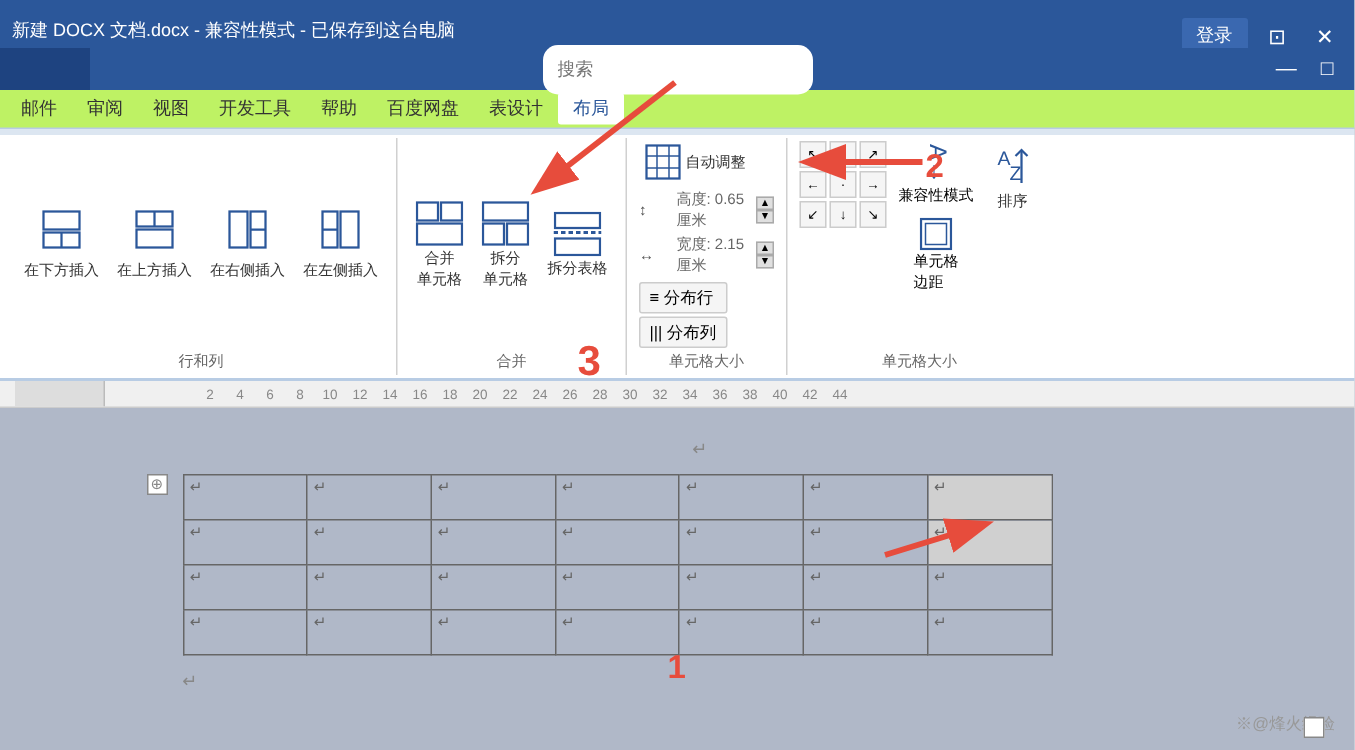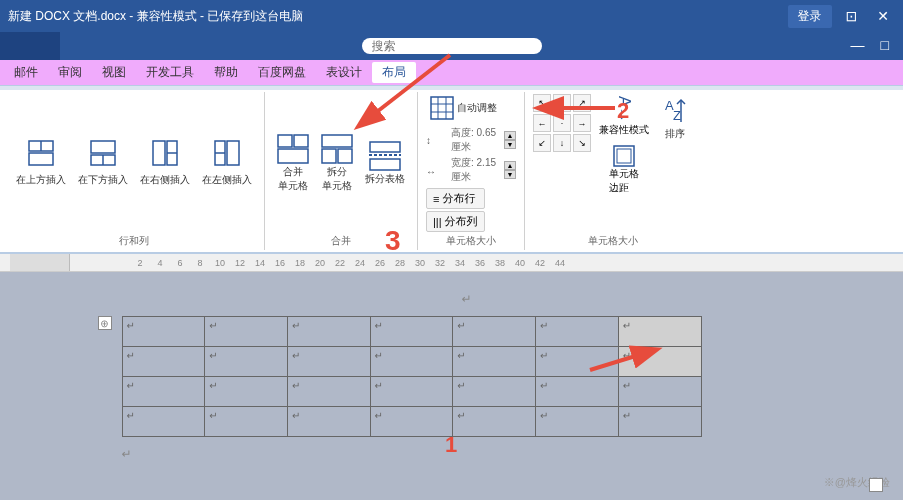--- a/index.html
+++ b/index.html
@@ -3,22 +3,22 @@
   <meta charset="utf-8">
   <style>
     * { margin: 0; padding: 0; box-sizing: border-box; }
     body { width: 903px; height: 500px; overflow: hidden; font-family: 'Microsoft YaHei', SimSun, sans-serif; font-size: 12px; background: #f0f0f0; }
 
     
     .title-bar {
       background: #2b579a;
       height: 32px;
       display: flex;
-      align-items: center;
-      padding: 1px 8px;
+      align-items: flex-start;
+      padding: 12px 8px;
       color: white;
     }
     .title-bar-text {
       flex: 1;
       font-size: 12px;
       color: white;
     }
     .title-bar-right {
       display: flex;
       gap: 8px;
@@ -37,32 +37,32 @@
     .title-icon-btn {
       color: white;
       background: transparent;
       border: none;
       font-size: 14px;
       cursor: pointer;
       padding: 2px 6px;
     }
     .search-input {
       width: 180px;
-      height: 16px;
+      height: 33px;
       border-radius: 10px;
       border: none;
       padding: 0 10px;
       font-size: 12px;
       background: white;
       outline: none;
     }
 
     
     .menu-bar {
-      background: #f0abfc;
+      background: #bef264;
       height: 26px;
       display: flex;
       align-items: center;
       padding: 0 4px;
       border-bottom: 1px solid #b8cce4;
     }
     .menu-item {
       padding: 2px 10px;
       cursor: pointer;
       font-size: 12px;
@@ -344,36 +344,36 @@
 </div>
 
 <div class="ribbon">
   <div class="ribbon-content">
 
     <div class="ribbon-group">
       <div class="ribbon-group-content">
         <div class="ribbon-btn">
           <div style="font-size:18px;color:#2b579a;">
             <svg width="28" height="28" viewBox="0 0 28 28">
+              <rect x="2" y="2" width="24" height="12" fill="none" stroke="#2b579a" stroke-width="1.5"></rect>
+              <rect x="2" y="16" width="24" height="10" fill="none" stroke="#2b579a" stroke-width="1.5"></rect>
+              <line x1="14" y1="16" x2="14" y2="26" stroke="#2b579a" stroke-width="1.5"></line>
+            </svg>
+          </div>
+          <span class="ribbon-btn-label">在下方插入</span>
+        </div>
+        <div class="ribbon-btn">
+          <div style="font-size:18px;color:#2b579a;">
+            <svg width="28" height="28" viewBox="0 0 28 28">
               <rect x="2" y="2" width="24" height="10" fill="none" stroke="#2b579a" stroke-width="1.5"></rect>
               <rect x="2" y="14" width="24" height="12" fill="none" stroke="#2b579a" stroke-width="1.5"></rect>
               <line x1="14" y1="2" x2="14" y2="12" stroke="#2b579a" stroke-width="1.5"></line>
             </svg>
           </div>
           <span class="ribbon-btn-label">在上方插入</span>
-        </div>
-        <div class="ribbon-btn">
-          <div style="font-size:18px;color:#2b579a;">
-            <svg width="28" height="28" viewBox="0 0 28 28">
-              <rect x="2" y="2" width="24" height="12" fill="none" stroke="#2b579a" stroke-width="1.5"></rect>
-              <rect x="2" y="16" width="24" height="10" fill="none" stroke="#2b579a" stroke-width="1.5"></rect>
-              <line x1="14" y1="16" x2="14" y2="26" stroke="#2b579a" stroke-width="1.5"></line>
-            </svg>
-          </div>
-          <span class="ribbon-btn-label">在下方插入</span>
         </div>
         <div class="ribbon-btn">
           <div style="font-size:18px;color:#2b579a;">
             <svg width="28" height="28" viewBox="0 0 28 28">
               <rect x="2" y="2" width="12" height="24" fill="none" stroke="#2b579a" stroke-width="1.5"></rect>
               <rect x="16" y="2" width="10" height="24" fill="none" stroke="#2b579a" stroke-width="1.5"></rect>
               <line x1="16" y1="14" x2="26" y2="14" stroke="#2b579a" stroke-width="1.5"></line>
             </svg>
           </div>
           <span class="ribbon-btn-label">在右侧插入</span>

